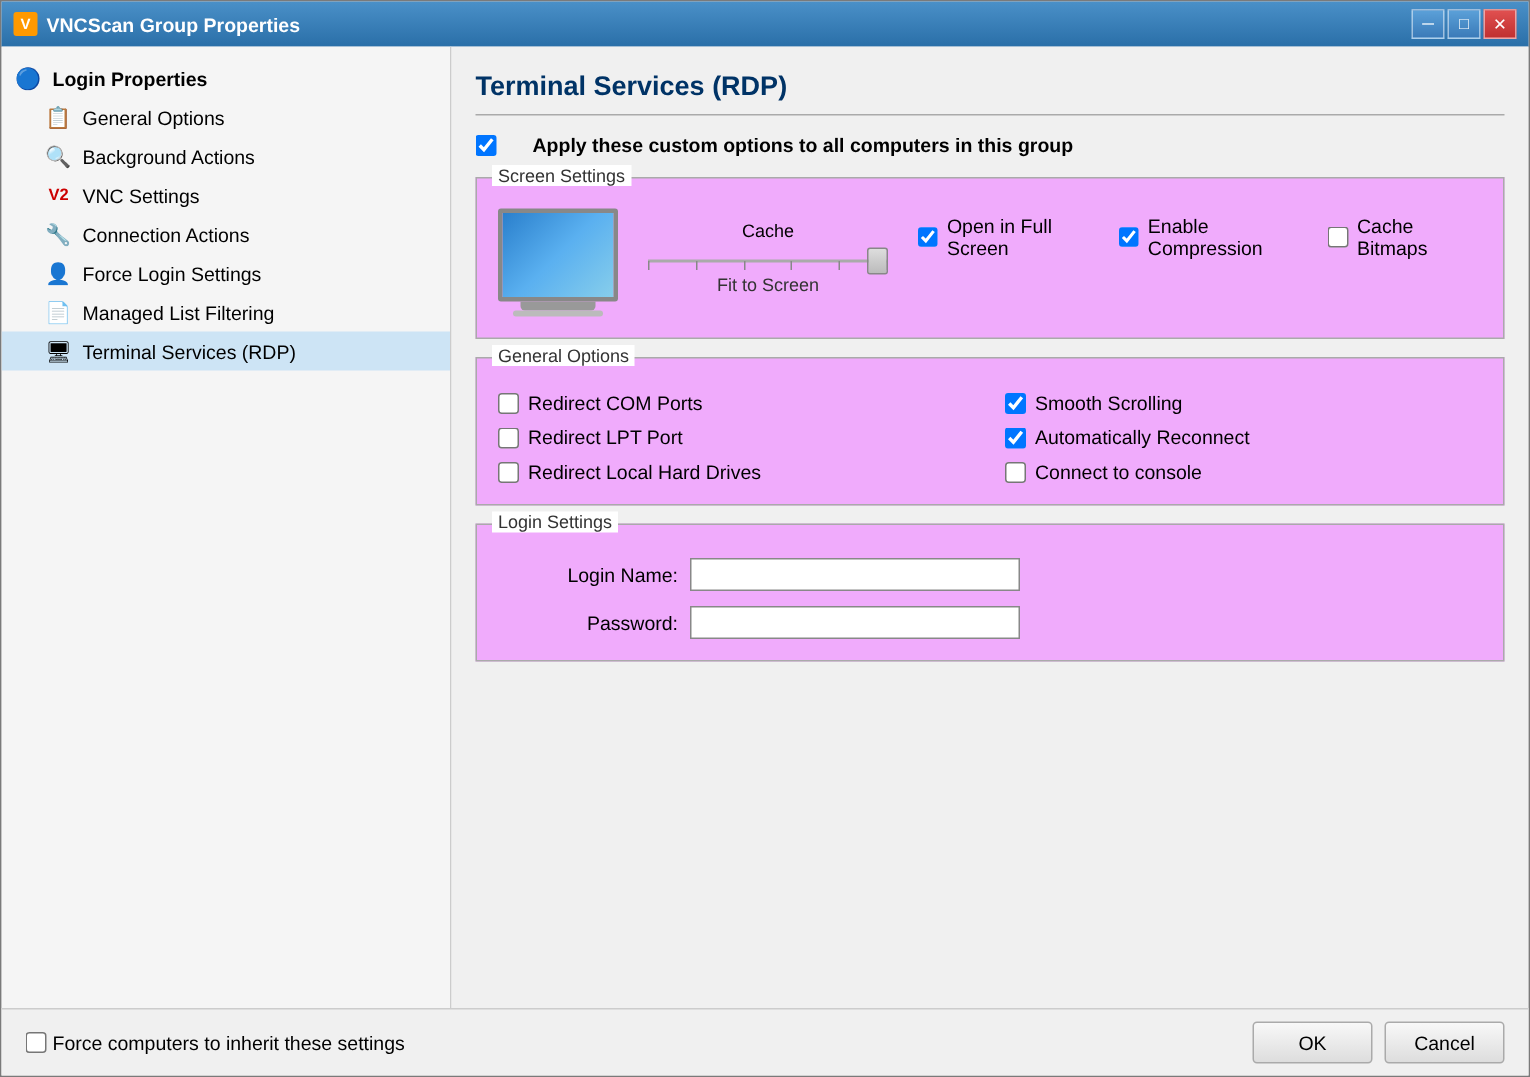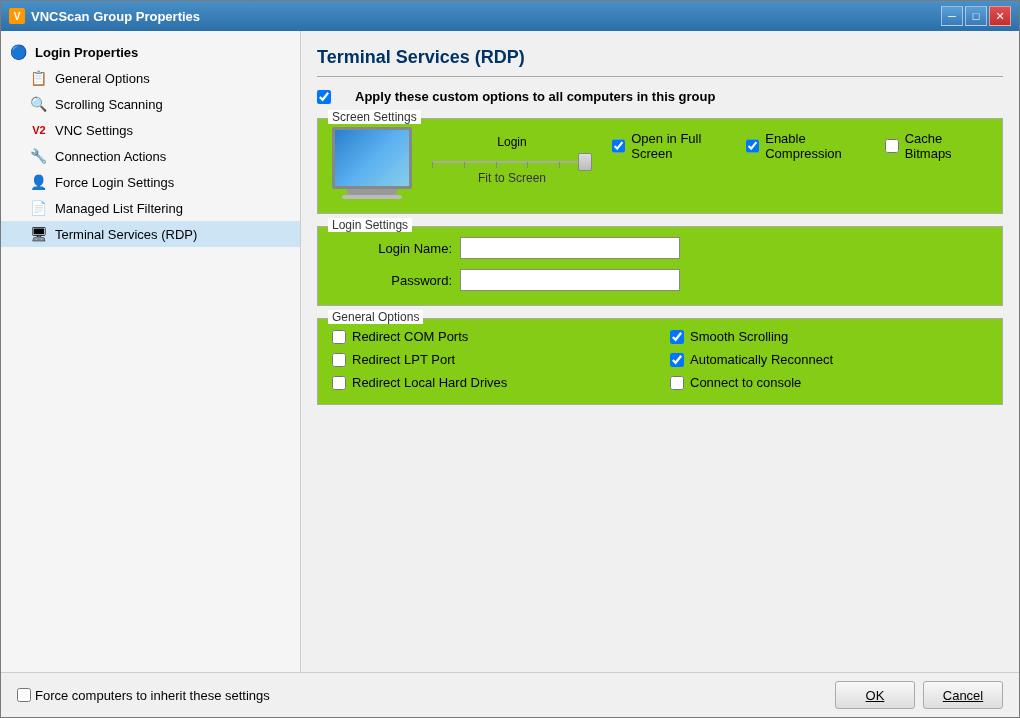--- a/index.html
+++ b/index.html
@@ -125,23 +125,23 @@
       gap: 24px;
       margin-bottom: 14px;
     }
     .apply-row label {
       font-weight: bold;
       font-size: 13px;
     }
     
     .group-box {
       border: 1px solid #aaa;
-      background: #84cc16;
+      background: #f0abfc;
       margin-bottom: 12px;
-      padding: 4px 14px 14px;
+      padding: 16px 14px 14px;
       position: relative;
     }
     .group-label {
       position: absolute;
       top: -9px;
       left: 10px;
       background: white;
       padding: 0 4px;
       font-size: 12px;
       color: #333;
@@ -274,21 +274,20 @@
     }
     .force-inherit-row {
       display: flex;
       align-items: center;
       gap: 4px;
       flex: 1;
     }
     .bottom-buttons {
       display: flex;
       gap: 8px;
-      text-decoration: underline;
     }
     .dialog-btn {
       width: 80px;
       height: 28px;
       border: 1px solid #aaa;
       background: linear-gradient(to bottom, #f8f8f8, #ddd);
       font-size: 13px;
       cursor: pointer;
       border-radius: 3px;
     }
@@ -317,21 +316,21 @@
         <span>Login Properties</span>
       </div>
 
       <div class="sidebar-item child">
         <span class="sidebar-icon">📋</span>
         <span>General Options</span>
       </div>
 
       <div class="sidebar-item child">
         <span class="sidebar-icon">🔍</span>
-        <span>Scrolling Scanning</span>
+        <span>Background Actions</span>
       </div>
 
       <div class="sidebar-item child">
         <span class="sidebar-icon" style="font-size:11px;font-weight:bold;color:#cc0000;">V2</span>
         <span>VNC Settings</span>
       </div>
 
       <div class="sidebar-item child">
         <span class="sidebar-icon">🔧</span>
         <span>Connection Actions</span>
@@ -365,21 +364,21 @@
         <span class="group-label">Screen Settings</span>
         <div class="screen-settings-inner">
 
           <div class="monitor-stand">
             <div class="monitor-screen"></div>
             <div class="monitor-base"></div>
             <div class="monitor-foot"></div>
           </div>
 
           <div class="slider-section">
-            <div class="slider-label">Login</div>
+            <div class="slider-label">Cache</div>
             <div class="slider-track">
               <div class="slider-line"></div>
               <div class="slider-ticks">
                 <div class="tick"></div>
                 <div class="tick"></div>
                 <div class="tick"></div>
                 <div class="tick"></div>
                 <div class="tick"></div>
                 <div class="tick"></div>
               </div>
@@ -399,62 +398,62 @@
             </div>
             <div class="checkbox-row">
               <input type="checkbox" style="">
               <span>Cache Bitmaps</span>
             </div>
           </div>
         </div>
       </div>
 
       <div class="group-box">
+        <span class="group-label">General Options</span>
+        <div class="general-options-grid">
+
+          <div class="checkbox-row">
+            <input type="checkbox" style="">
+            <span>Redirect COM Ports</span>
+          </div>
+
+          <div class="checkbox-row">
+            <input type="checkbox" checked="" style="">
+            <span>Smooth Scrolling</span>
+          </div>
+
+          <div class="checkbox-row">
+            <input type="checkbox" style="">
+            <span>Redirect LPT Port</span>
+          </div>
+
+          <div class="checkbox-row">
+            <input type="checkbox" checked="" style="">
+            <span>Automatically Reconnect</span>
+          </div>
+
+          <div class="checkbox-row">
+            <input type="checkbox" style="">
+            <span>Redirect Local Hard Drives</span>
+          </div>
+
+          <div class="checkbox-row">
+            <input type="checkbox" style="">
+            <span>Connect to console</span>
+          </div>
+        </div>
+      </div>
+
+      <div class="group-box">
         <span class="group-label">Login Settings</span>
         <div class="login-grid">
           <div class="login-label">Login Name:</div>
           <input type="text" class="login-input" value="" style="">
           <div class="login-label">Password:</div>
           <input type="password" class="login-input" value="" style="">
-        </div>
-      </div>
-
-      <div class="group-box">
-        <span class="group-label">General Options</span>
-        <div class="general-options-grid">
-
-          <div class="checkbox-row">
-            <input type="checkbox" style="">
-            <span>Redirect COM Ports</span>
-          </div>
-
-          <div class="checkbox-row">
-            <input type="checkbox" checked="" style="">
-            <span>Smooth Scrolling</span>
-          </div>
-
-          <div class="checkbox-row">
-            <input type="checkbox" style="">
-            <span>Redirect LPT Port</span>
-          </div>
-
-          <div class="checkbox-row">
-            <input type="checkbox" checked="" style="">
-            <span>Automatically Reconnect</span>
-          </div>
-
-          <div class="checkbox-row">
-            <input type="checkbox" style="">
-            <span>Redirect Local Hard Drives</span>
-          </div>
-
-          <div class="checkbox-row">
-            <input type="checkbox" style="">
-            <span>Connect to console</span>
-          </div>
         </div>
       </div>
     </div>
   </div>
 
   <div class="bottom-bar">
     <div class="force-inherit-row">
       <input type="checkbox" style="">
       <span>Force computers to inherit these settings</span>
     </div>

